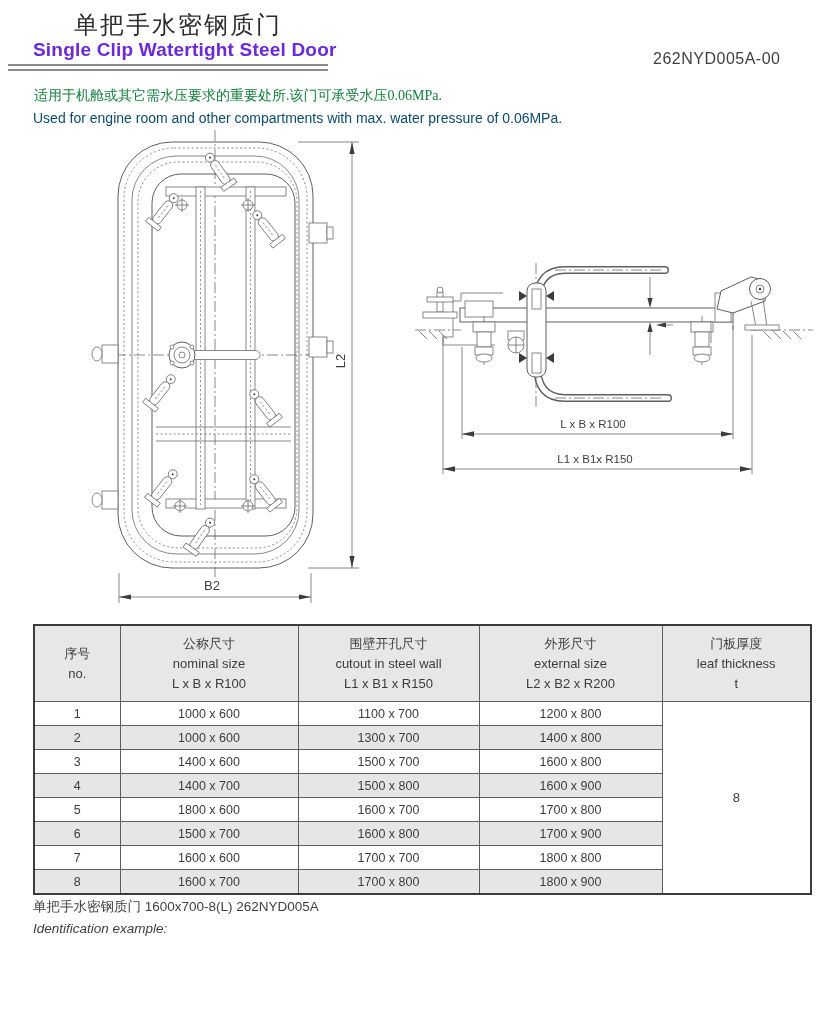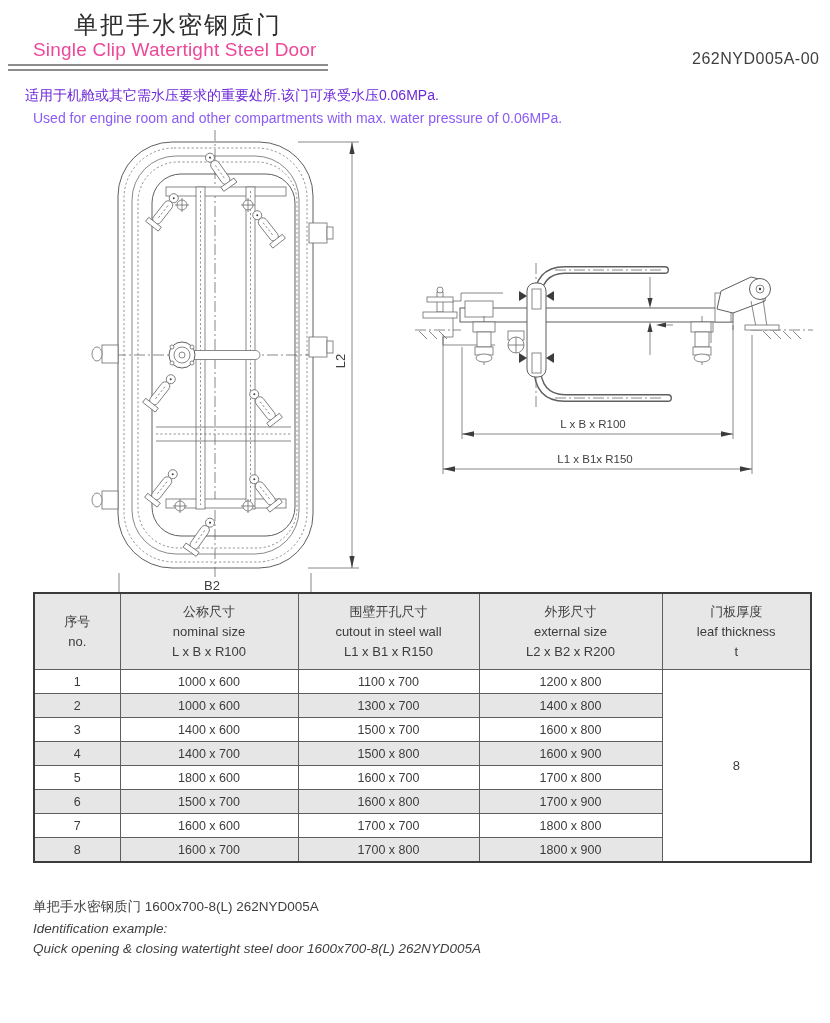--- a/index.html
+++ b/index.html
@@ -2,28 +2,28 @@
 <html><head>
 <meta charset="utf-8">
 <style>
   html,body{margin:0;padding:0;background:#ffffff;}
   #page{
     position:relative;width:830px;height:1023px;background:#fff;overflow:hidden;
     font-family:"Liberation Sans","DejaVu Sans",sans-serif;color:#3a3a3a;
   }
   .abs{position:absolute;}
   #title-zh{left:33px;top:9px;font-size:24px;font-weight:normal;color:#2d2d2d;letter-spacing:2px;margin-left:41px;}
-  #title-en{left:33px;top:39px;font-size:19px;font-weight:normal;color:#ec4899;letter-spacing:0.2px;}
+  #title-en{left:33px;top:39px;font-size:19px;font-weight:bold;color:#6d28d9;letter-spacing:0.2px;}
   #title-rule{left:8px;top:64px;width:320px;height:3px;border-top:2px solid #8d8d8d;border-bottom:2px solid #8d8d8d;}
-  #drawing-code{left:692px;top:50px;font-size:16px;color:#3f3f3f;letter-spacing:0.5px;}
-  #desc-zh{left:25px;top:87px;font-size:14px;color:#6d28d9;}
-  #desc-en{left:33px;top:110px;font-size:14px;color:#8b5cf6;}
+  #drawing-code{left:653px;top:50px;font-size:16px;color:#3f3f3f;letter-spacing:0.5px;}
+  #desc-zh{left:34px;top:87px;font-size:14px;color:#15803d;font-family:Liberation Serif, serif;}
+  #desc-en{left:33px;top:110px;font-size:14px;color:#0c4a6e;}
 
   
-  #spec-table-wrap{left:33px;top:592px;width:777px;}
+  #spec-table-wrap{left:33px;top:624px;width:777px;}
   table{border-collapse:collapse;width:777px;table-layout:fixed;}
   th,td{border:1px solid #5e5e5e;text-align:center;vertical-align:middle;
         font-size:12.5px;color:#3c3c3c;padding:0;overflow:hidden;}
   table{border:2px solid #3c3c3c;}
   thead th{background:#e7e7e7;height:75px;font-weight:normal;}
   thead .hl{line-height:20px;font-size:13px;}
   tbody td{height:23px;background:#ffffff;}
   tbody tr.stripe td{background:#e6e6e6;}
   td.thk{background:#ffffff !important;font-size:13px;}
 
@@ -348,16 +348,15 @@
           <td>1800 x 900</td>
         </tr>
       </tbody>
     </table>
   </div>
 
   <div class="abs" id="footer">
     <div>单把手水密钢质门 1600x700-8(L) 262NYD005A</div>
     <div class="gap"></div>
     <div class="en">Identification example:</div>
-    <div class="en">Quick opening &amp; closing watertight steel door 1600x700-8(L) 262NYD005A</div>
   </div>
 
 </div>
 
 </body></html>

